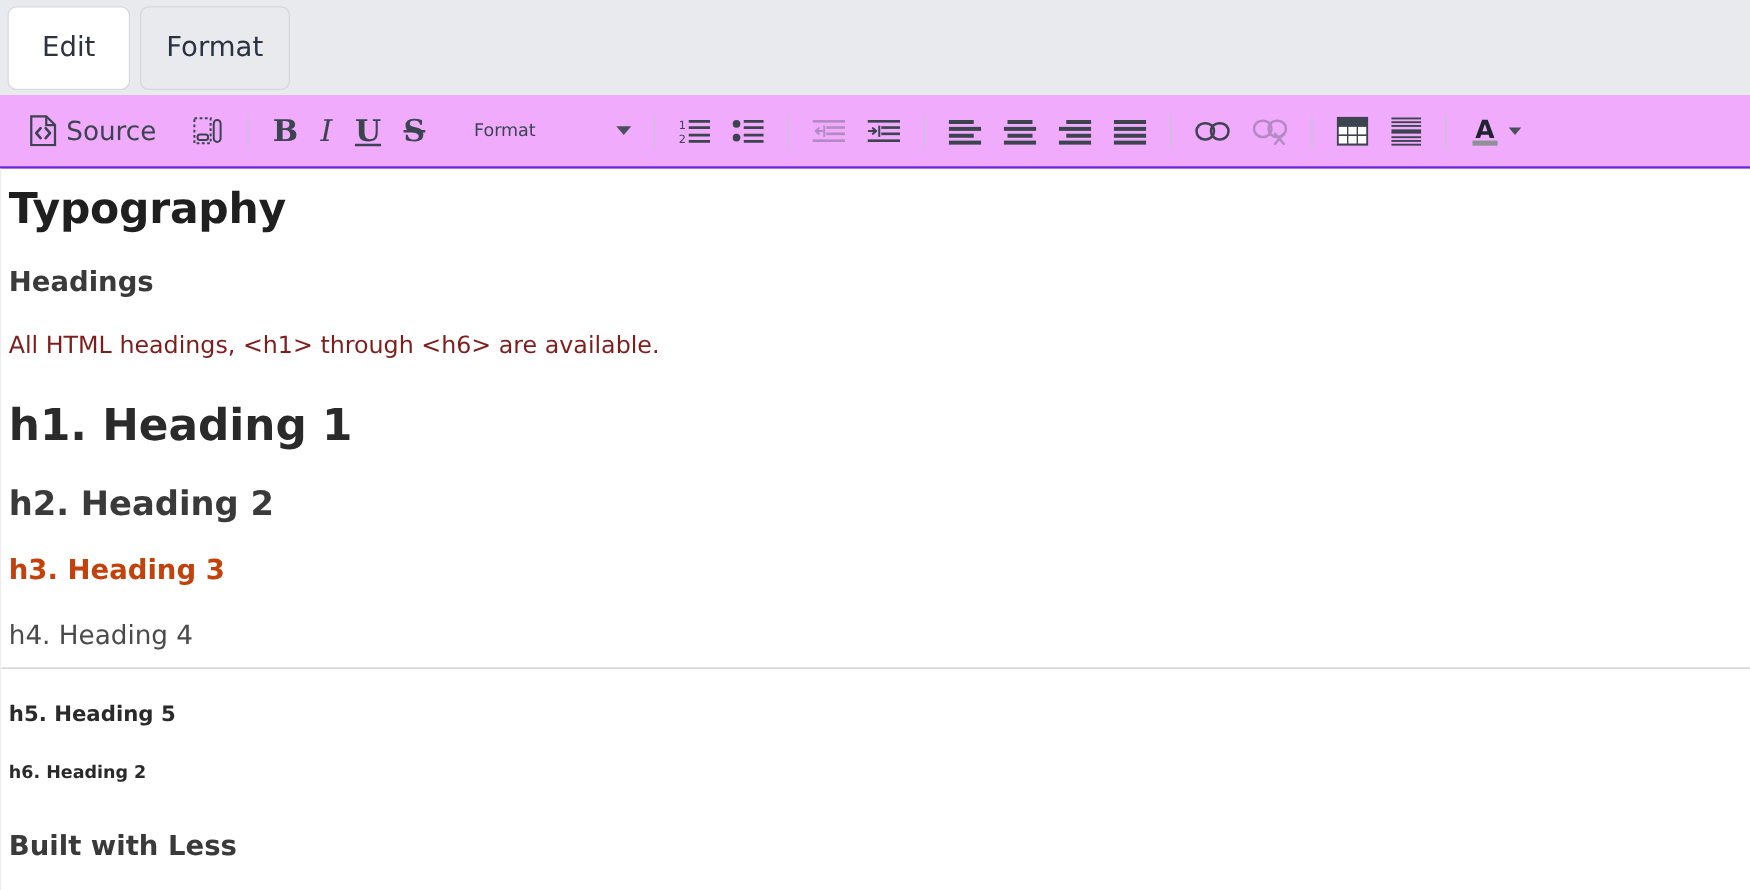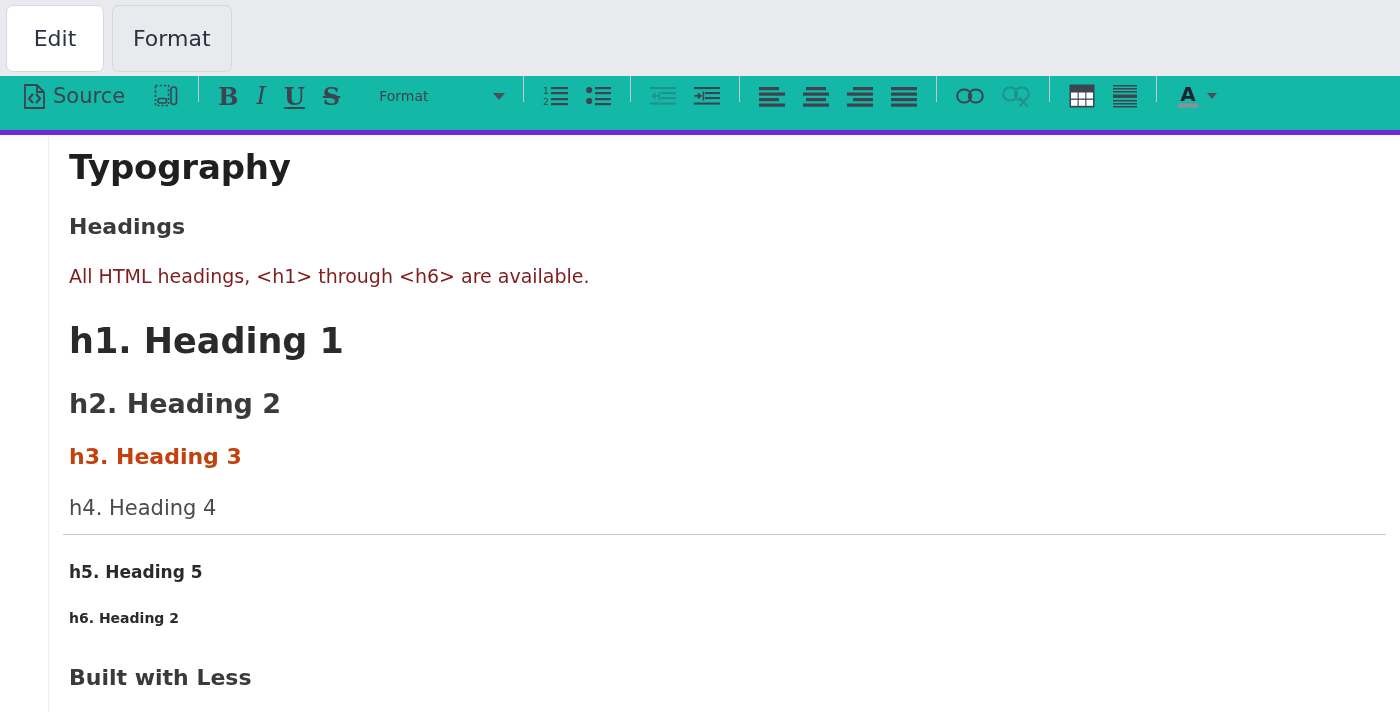--- a/index.html
+++ b/index.html
@@ -38,24 +38,24 @@
     white-space: nowrap;
   }
   .tab.active {
     background: #ffffff;
     border-color: #d7d9de;
   }
 
   
   .toolbar {
     height: 59px;
-    background: #14b8a6;
-    border-bottom: 5px solid #6d28d9;
-    display: flex;
-    align-items: flex-start;
+    background: #f0abfc;
+    border-bottom: 2px solid #6d28d9;
+    display: flex;
+    align-items: center;
     padding-left: 14px;
     gap: 0px;
   }
   .tb-btn {
     height: 40px;
     display: flex;
     align-items: center;
     justify-content: center;
     padding: 0 9px;
     cursor: pointer;
@@ -103,23 +103,22 @@
     margin-left: 7px;
   }
   svg { display: block; }
 
   
   .doc {
     position: relative;
     height: 577px;
     background: #ffffff;
     border-left: 1px solid #ededf1;
-    padding: 0 20px;
+    padding: 0 6px;
     overflow: hidden;
-    margin-left: 48px;
   }
   .doc h1.title {
     font-size: 34px; font-weight: bold; color: #1f1f1f;
     margin: 12px 0 0 0; line-height: 1.2; letter-spacing: -0.2px;
   }
   .doc h2.sub {
     font-size: 22px; font-weight: bold; color: #3a3a3a;
     margin: 26px 0 0 0; line-height: 1.2;
   }
   .doc p.body {

